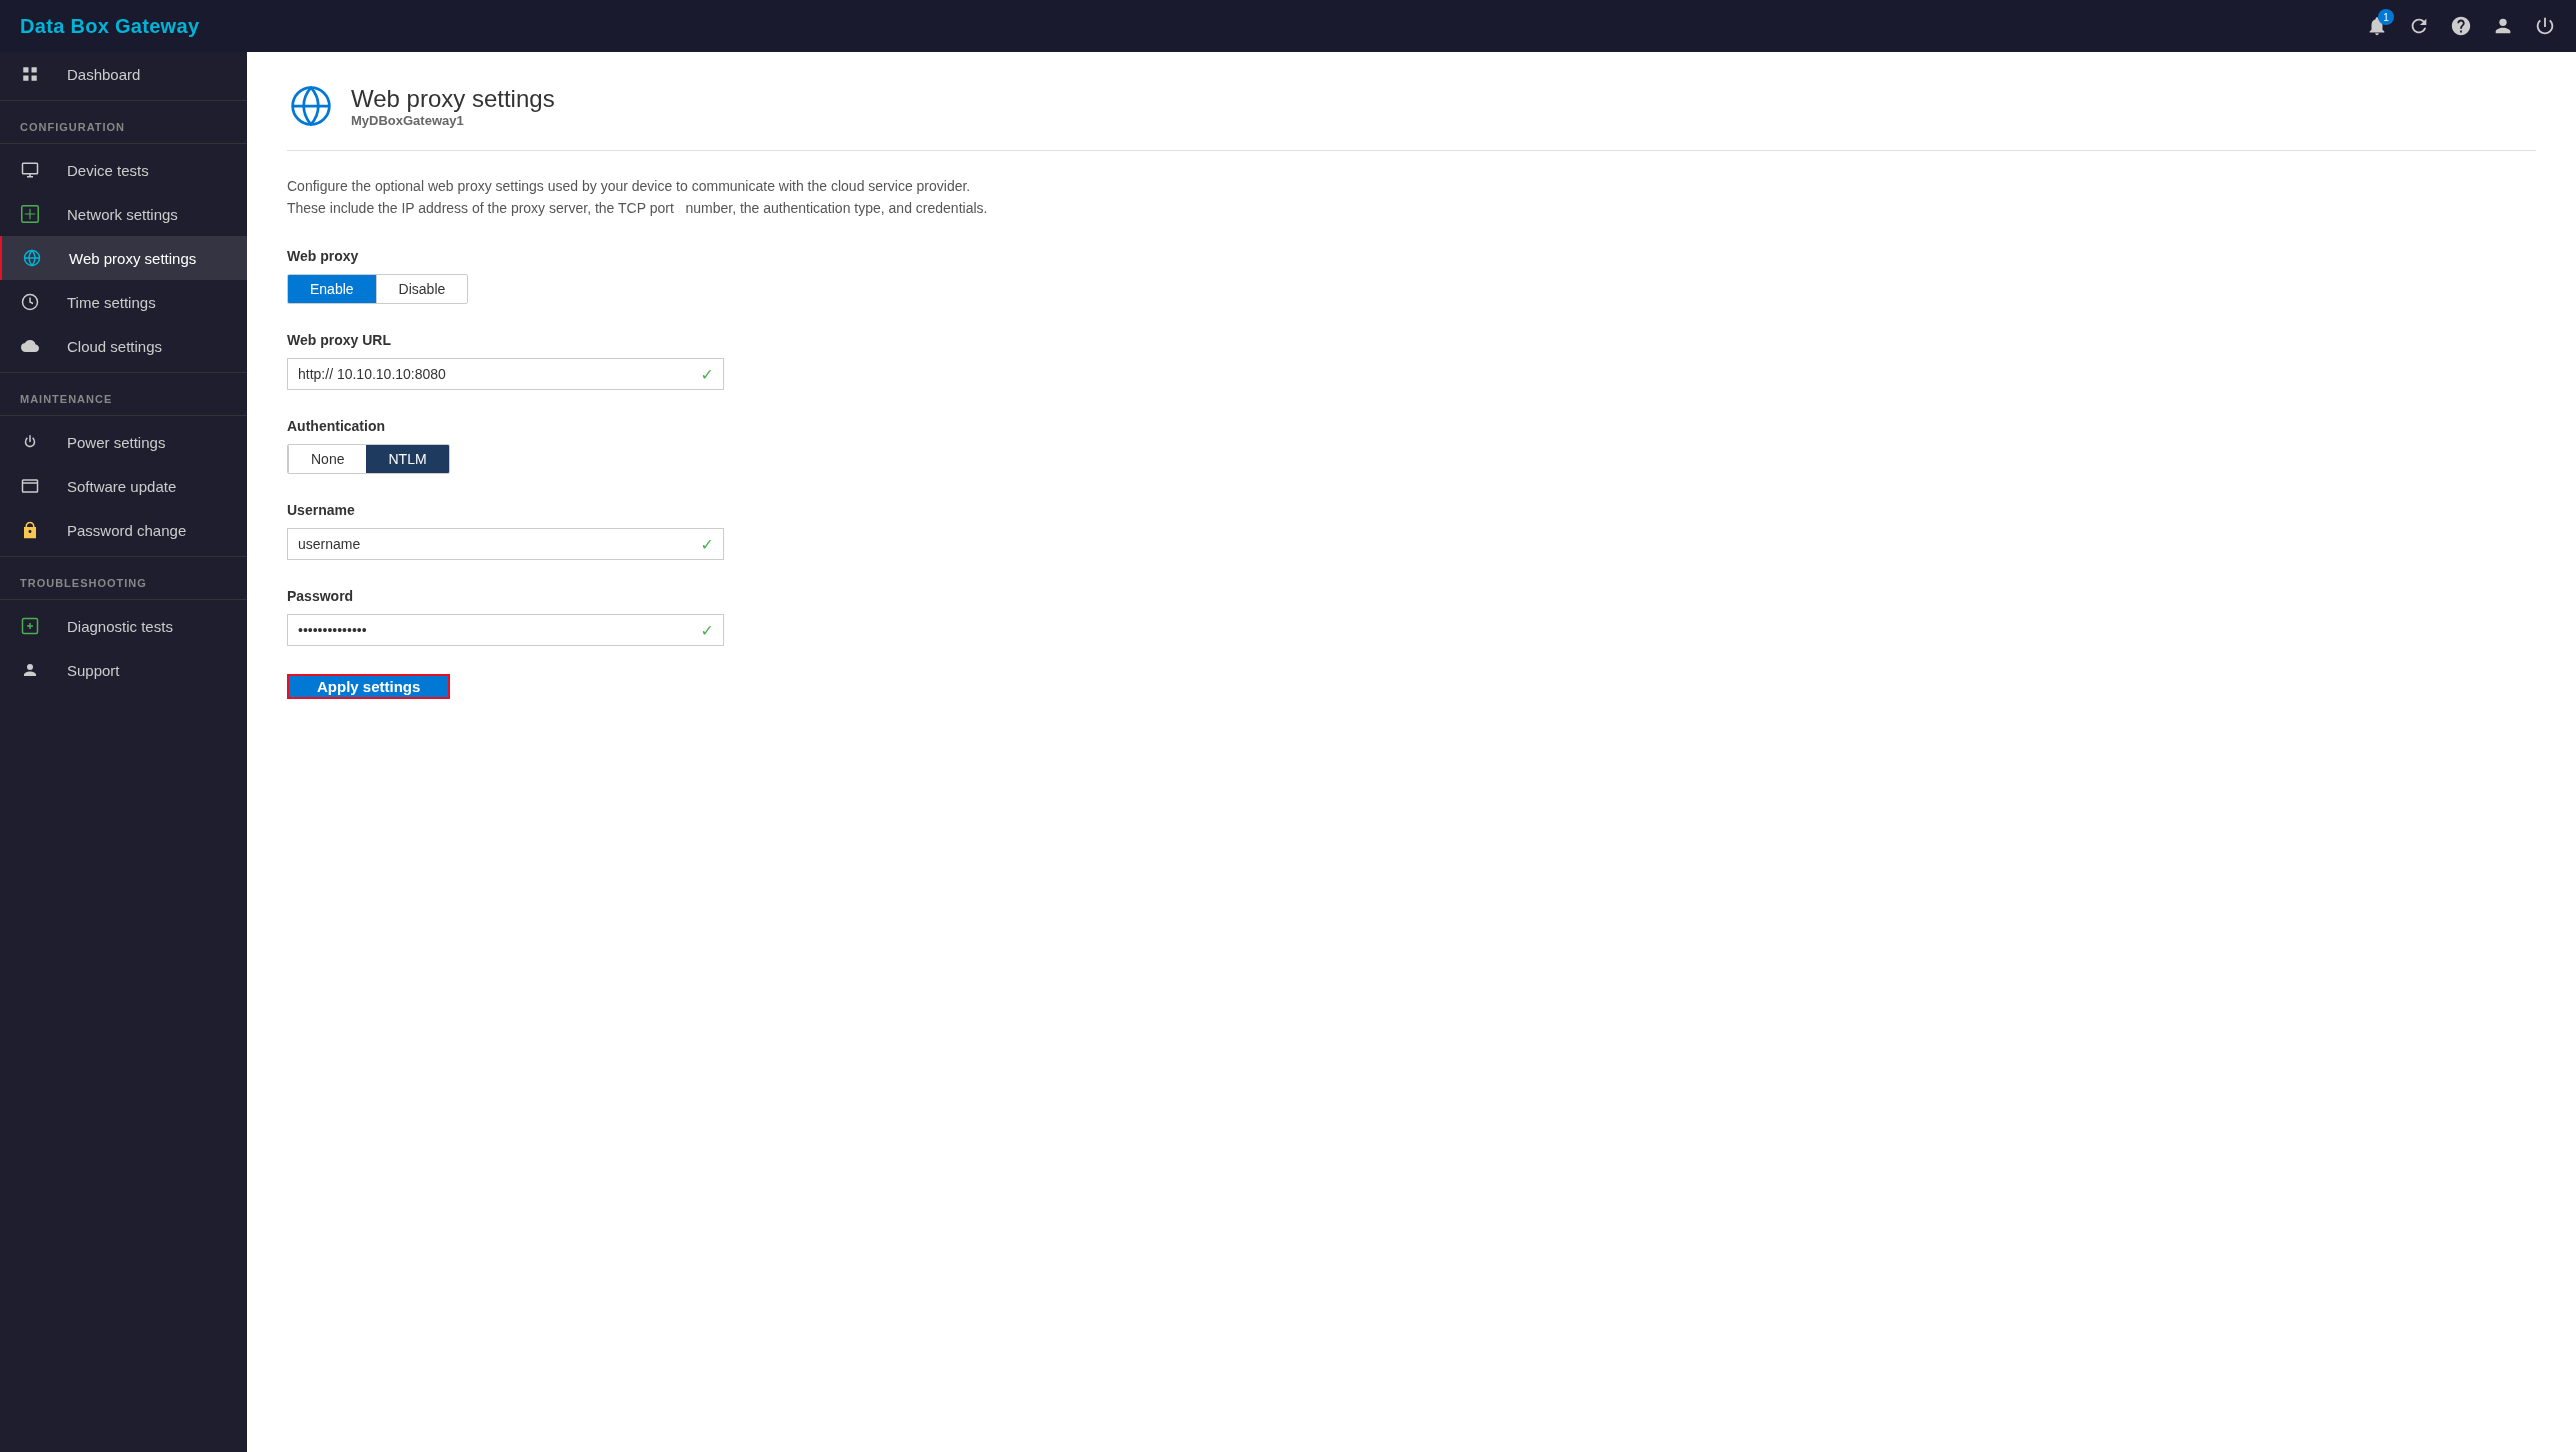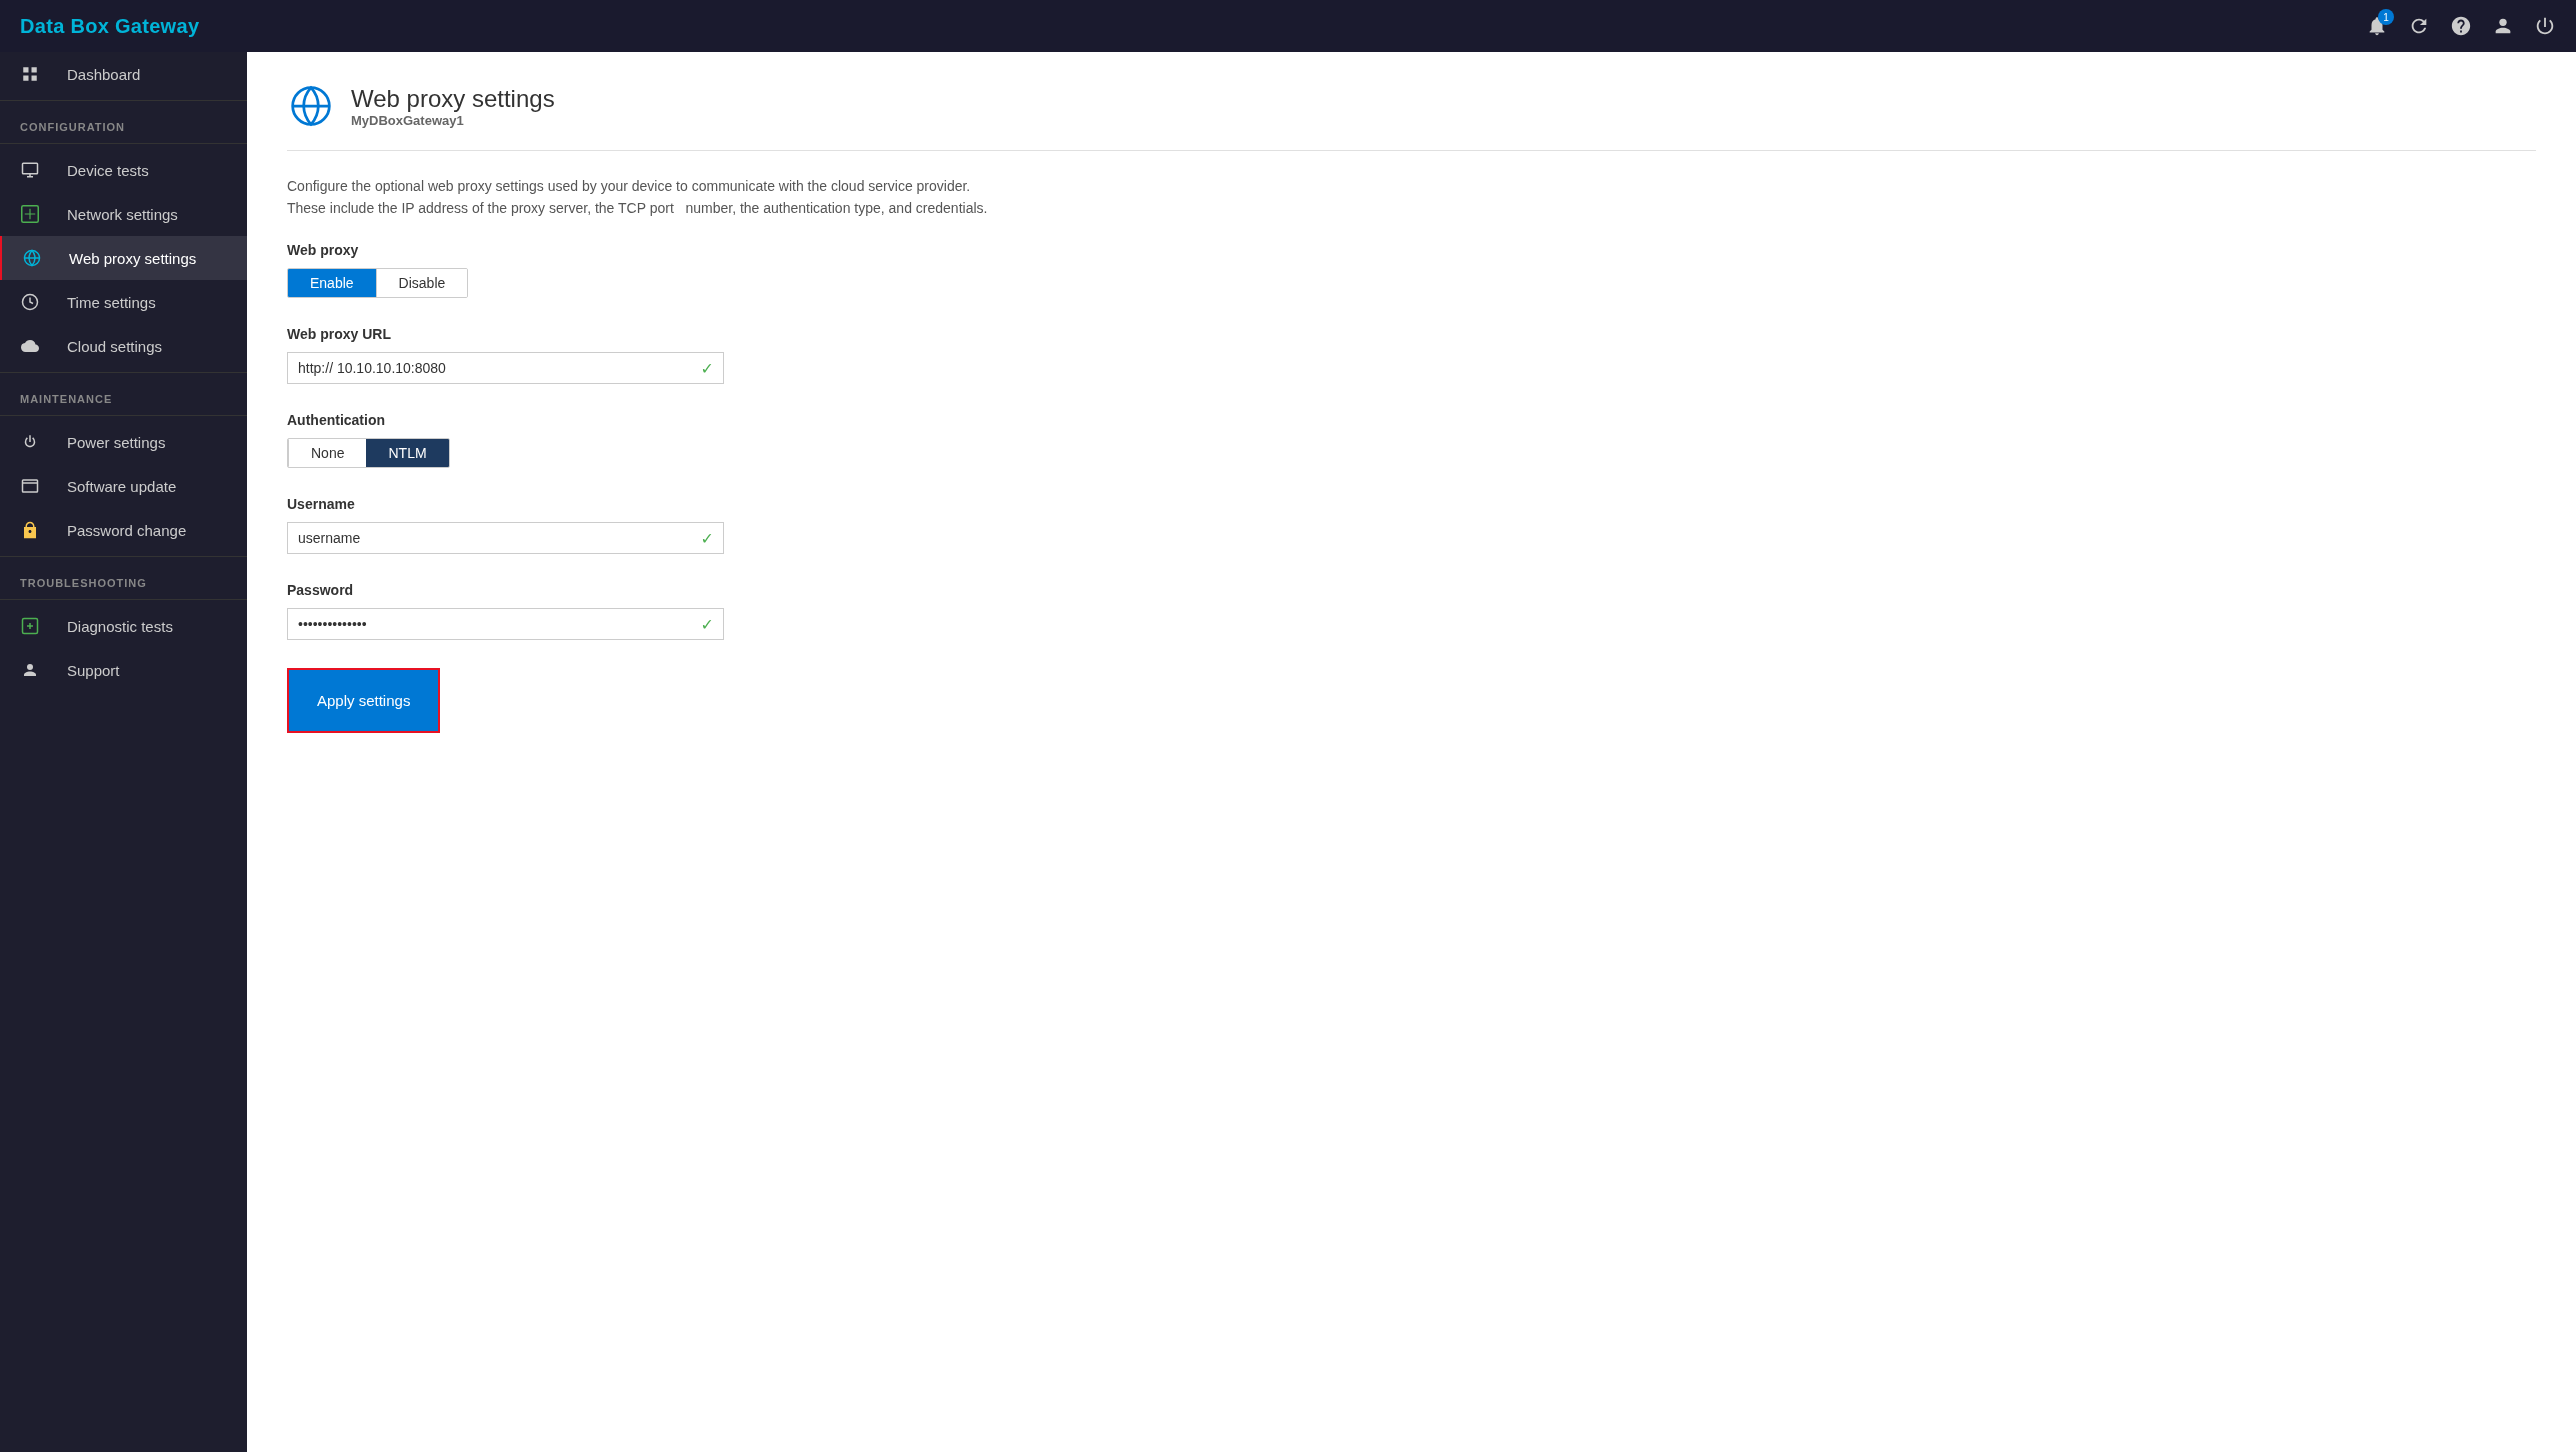--- a/index.html
+++ b/index.html
@@ -140,21 +140,21 @@
       font-size: 13px;
       color: #666;
       font-weight: bold;
     }
 
     
     .description {
       font-size: 14px;
       color: #555;
       line-height: 1.6;
-      margin-bottom: 22px;
+      margin-bottom: 28px;
       max-width: 795px;
     }
 
     
     .form-section {
       margin-bottom: 28px;
     }
     .form-label {
       font-size: 14px;
       font-weight: 600;
@@ -208,27 +208,27 @@
       position: absolute;
       right: 10px;
       top: 50%;
       transform: translateY(-50%);
       color: #4caf50;
       font-size: 16px;
     }
 
     
     .apply-btn {
-      padding: 22px 28px;
+      padding: 2px 28px;
       background: #0078d4;
       color: #fff;
       border: 2px solid #e81123;
       font-size: 15px;
       cursor: pointer;
-      font-weight: 400;
+      font-weight: 700;
       text-align: center;
     }
 
     
     svg { display: block; }
   </style>
 </head>
 <body>
 
 <div class="topbar">

